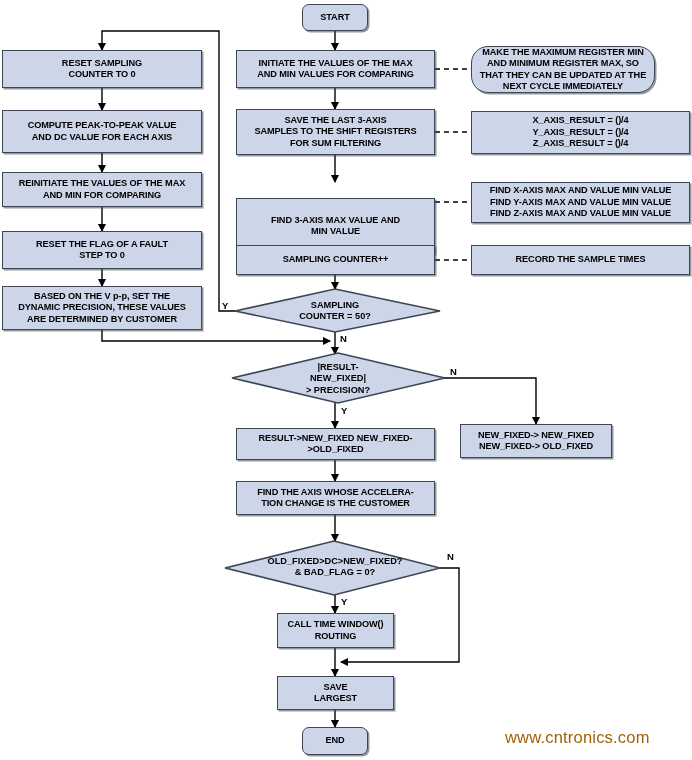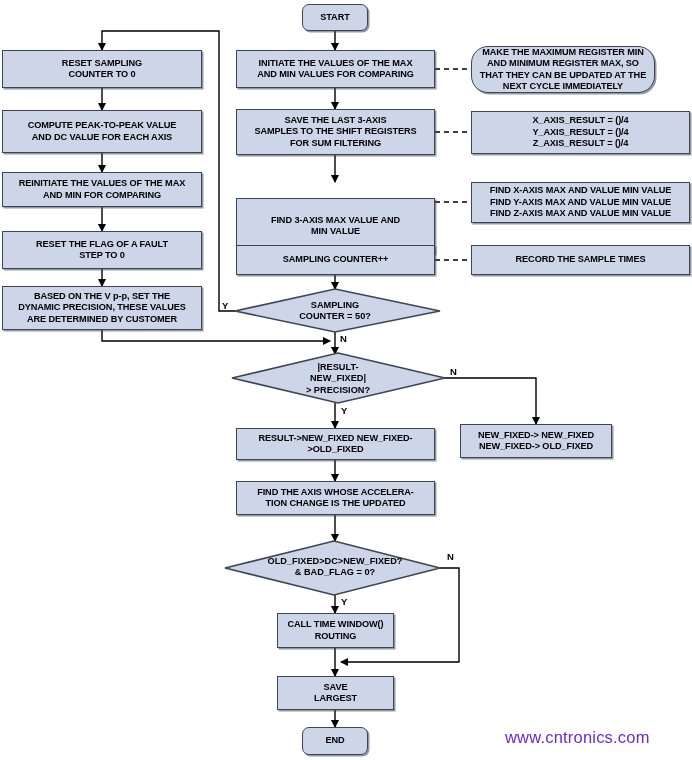--- a/index.html
+++ b/index.html
@@ -67,21 +67,21 @@
   .branch-label {
     position: absolute;
     font-size: 9.5px;
     font-weight: bold;
     color: #000000;
     z-index: 5;
   }
   .watermark {
     position: absolute;
     font-size: 16.5px;
-    color: #6d28d9;
+    color: #a16207;
     font-weight: normal;
     letter-spacing: 0.2px;
     z-index: 2;
   }
   .txt { white-space: pre-line; display: block; width: 100%; padding: 0 3px; box-sizing: border-box; }
 </style>
 </head>
 <body>
 
 <div id="canvas">
@@ -225,21 +225,21 @@
   <div class="node process" style="left:236px; top:428px; width:199px; height:32px;">
     <span class="txt">RESULT-&gt;NEW_FIXED NEW_FIXED-
 &gt;OLD_FIXED</span>
   </div>
   <div class="node process" style="left:460px; top:424px; width:152px; height:34px;">
     <span class="txt">NEW_FIXED-&gt; NEW_FIXED
 NEW_FIXED-&gt; OLD_FIXED</span>
   </div>
   <div class="node process" style="left:236px; top:481px; width:199px; height:34px;">
     <span class="txt">FIND THE AXIS WHOSE ACCELERA-
-TION CHANGE IS THE UPDATED</span>
+TION CHANGE IS THE CUSTOMER</span>
   </div>
   <div class="node process" style="left:277px; top:613px; width:117px; height:35px;">
     <span class="txt">CALL TIME WINDOW()
 ROUTING</span>
   </div>
   <div class="node process" style="left:277px; top:676px; width:117px; height:34px;">
     <span class="txt">SAVE
 LARGEST</span>
   </div>
   <div class="node terminal" style="left:302px; top:727px; width:66px; height:28px;">

